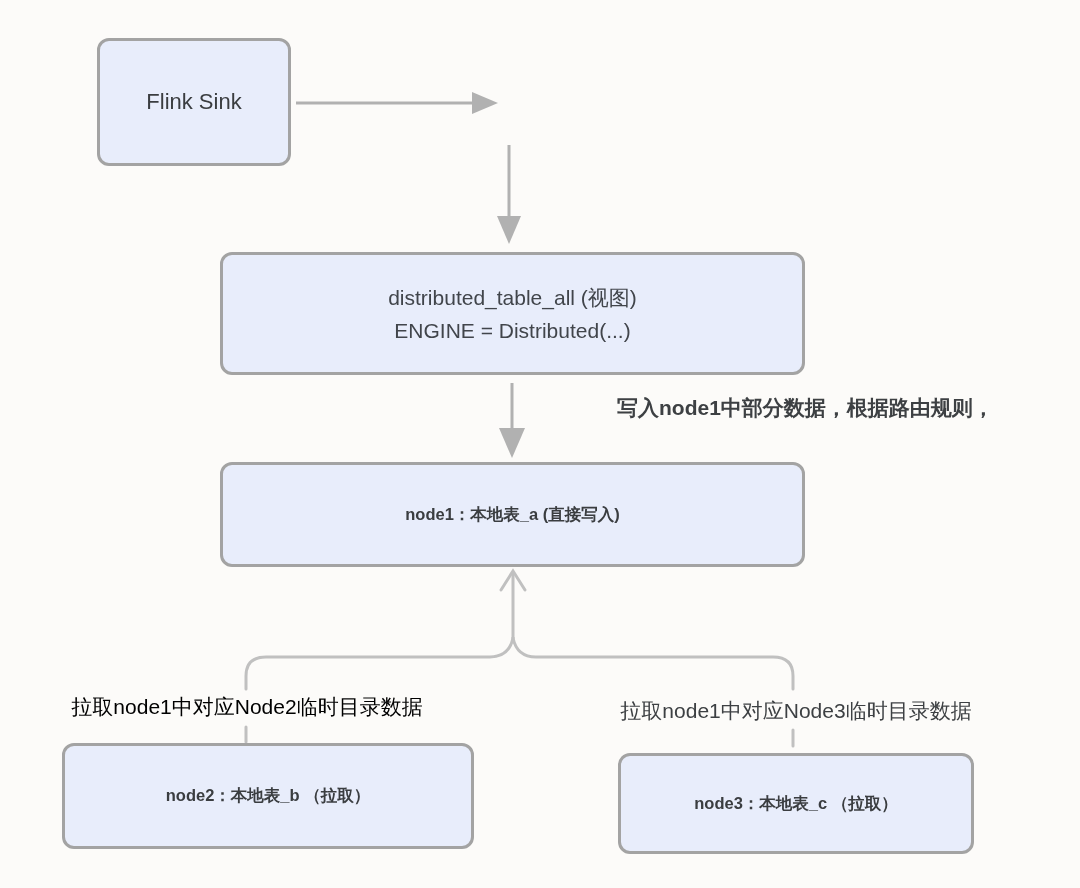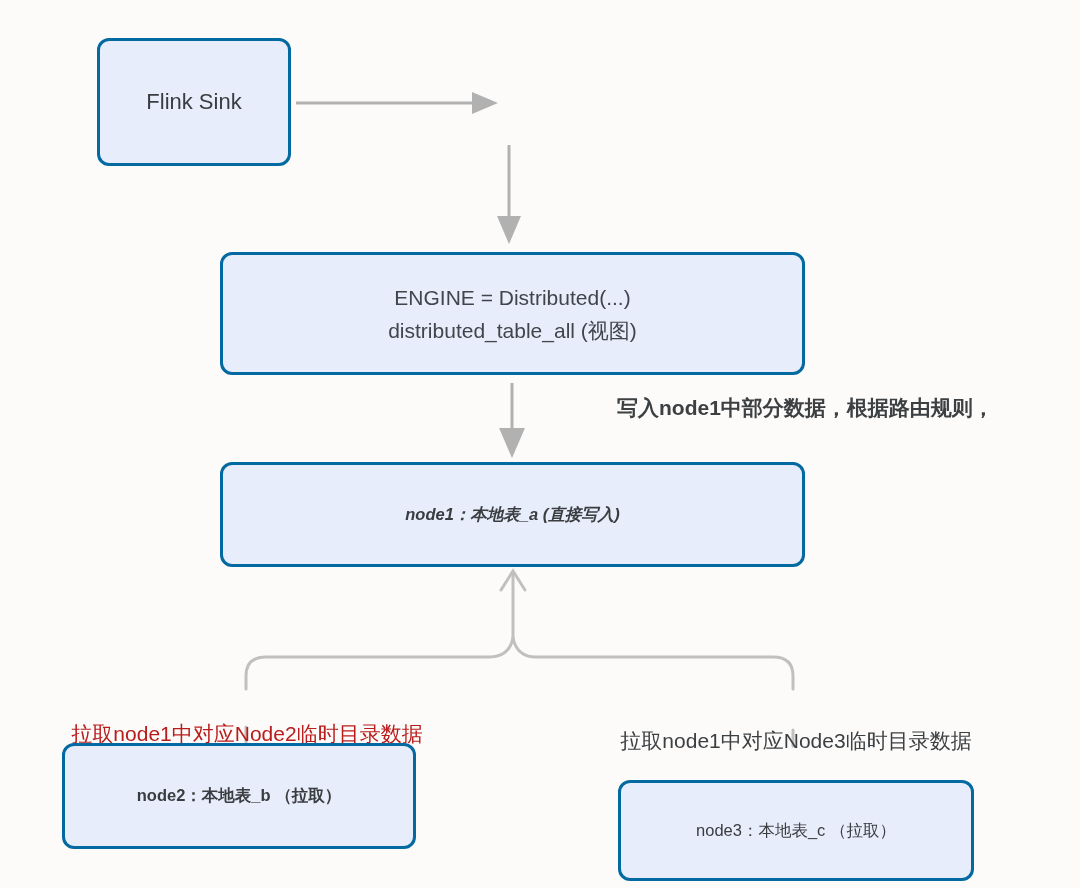--- a/index.html
+++ b/index.html
@@ -8,50 +8,50 @@
     width:1080px;height:888px;
     background:#fcfbf9;
     overflow:hidden;
     font-family:"Liberation Sans","DejaVu Sans",sans-serif;
     color:#3a3d40;
   }
   .svg-layer{position:absolute;left:0;top:0;width:1080px;height:888px;pointer-events:none;}
   .node{
     position:absolute;
     background:#e8edfb;
-    border:3px solid #0369a1;
+    border:3px solid #a3a3a3;
     border-radius:12px;
     display:flex;
     flex-direction:column;
     align-items:center;
     justify-content:center;
     box-sizing:border-box;
     text-align:center;
   }
   .node-flink{left:97px;top:38px;width:194px;height:128px;font-size:22px;}
   .node-dist{left:220px;top:252px;width:585px;height:123px;font-size:21px;line-height:33px;color:#41454b;}
-  .node-node1{left:220px;top:462px;width:585px;height:105px;font-size:16.5px;font-weight:bold;font-style:italic;}
-  .node-node2{left:62px;top:743px;width:354px;height:106px;font-size:16.5px;font-weight:bold;}
-  .node-node3{left:618px;top:780px;width:356px;height:101px;font-size:16.5px;font-weight:normal;}
+  .node-node1{left:220px;top:462px;width:585px;height:105px;font-size:16.5px;font-weight:bold;}
+  .node-node2{left:62px;top:743px;width:412px;height:106px;font-size:16.5px;font-weight:bold;}
+  .node-node3{left:618px;top:753px;width:356px;height:101px;font-size:16.5px;font-weight:bold;}
   .lbl{position:absolute;white-space:nowrap;}
   .lbl-insert{
     left:537px;top:92px;
     font-size:20px;font-weight:bold;color:#3b3e41;letter-spacing:0.2px;
   }
   .lbl-routing{
     left:617px;top:392px;
     font-size:21px;line-height:32px;color:#3d4043;font-weight:bold;
   }
   .lbl-pull-left{
     left:47px;top:693px;width:400px;text-align:center;
-    font-size:21px;color:#b91c1c;margin-top:27px;
+    font-size:21px;color:#000000;
   }
   .lbl-pull-right{
     left:598px;top:697px;width:396px;text-align:center;
-    font-size:21px;color:#3d4043;margin-top:30px;
+    font-size:21px;color:#3d4043;
   }
 </style>
 </head>
 <body>
 
 <div class="stage">
 
   <svg class="svg-layer" viewBox="0 0 1080 888">
 
     <g>
@@ -78,22 +78,22 @@
       <line x1="793" y1="730" x2="793" y2="746"></line>
     </g>
   </svg>
 
   <div class="node node-flink">
     <span>Flink Sink</span>
   </div>
 
 
   <div class="node node-dist">
+    <span>distributed_table_all (视图)</span>
     <span>ENGINE = Distributed(...)</span>
-    <span>distributed_table_all (视图)</span>
   </div>
 
   <div class="lbl lbl-routing">
     <div>写入node1中部分数据，根据路由规则，</div>
   </div>
 
   <div class="node node-node1">
     <span>node1：本地表_a (直接写入)</span>
   </div>
 

